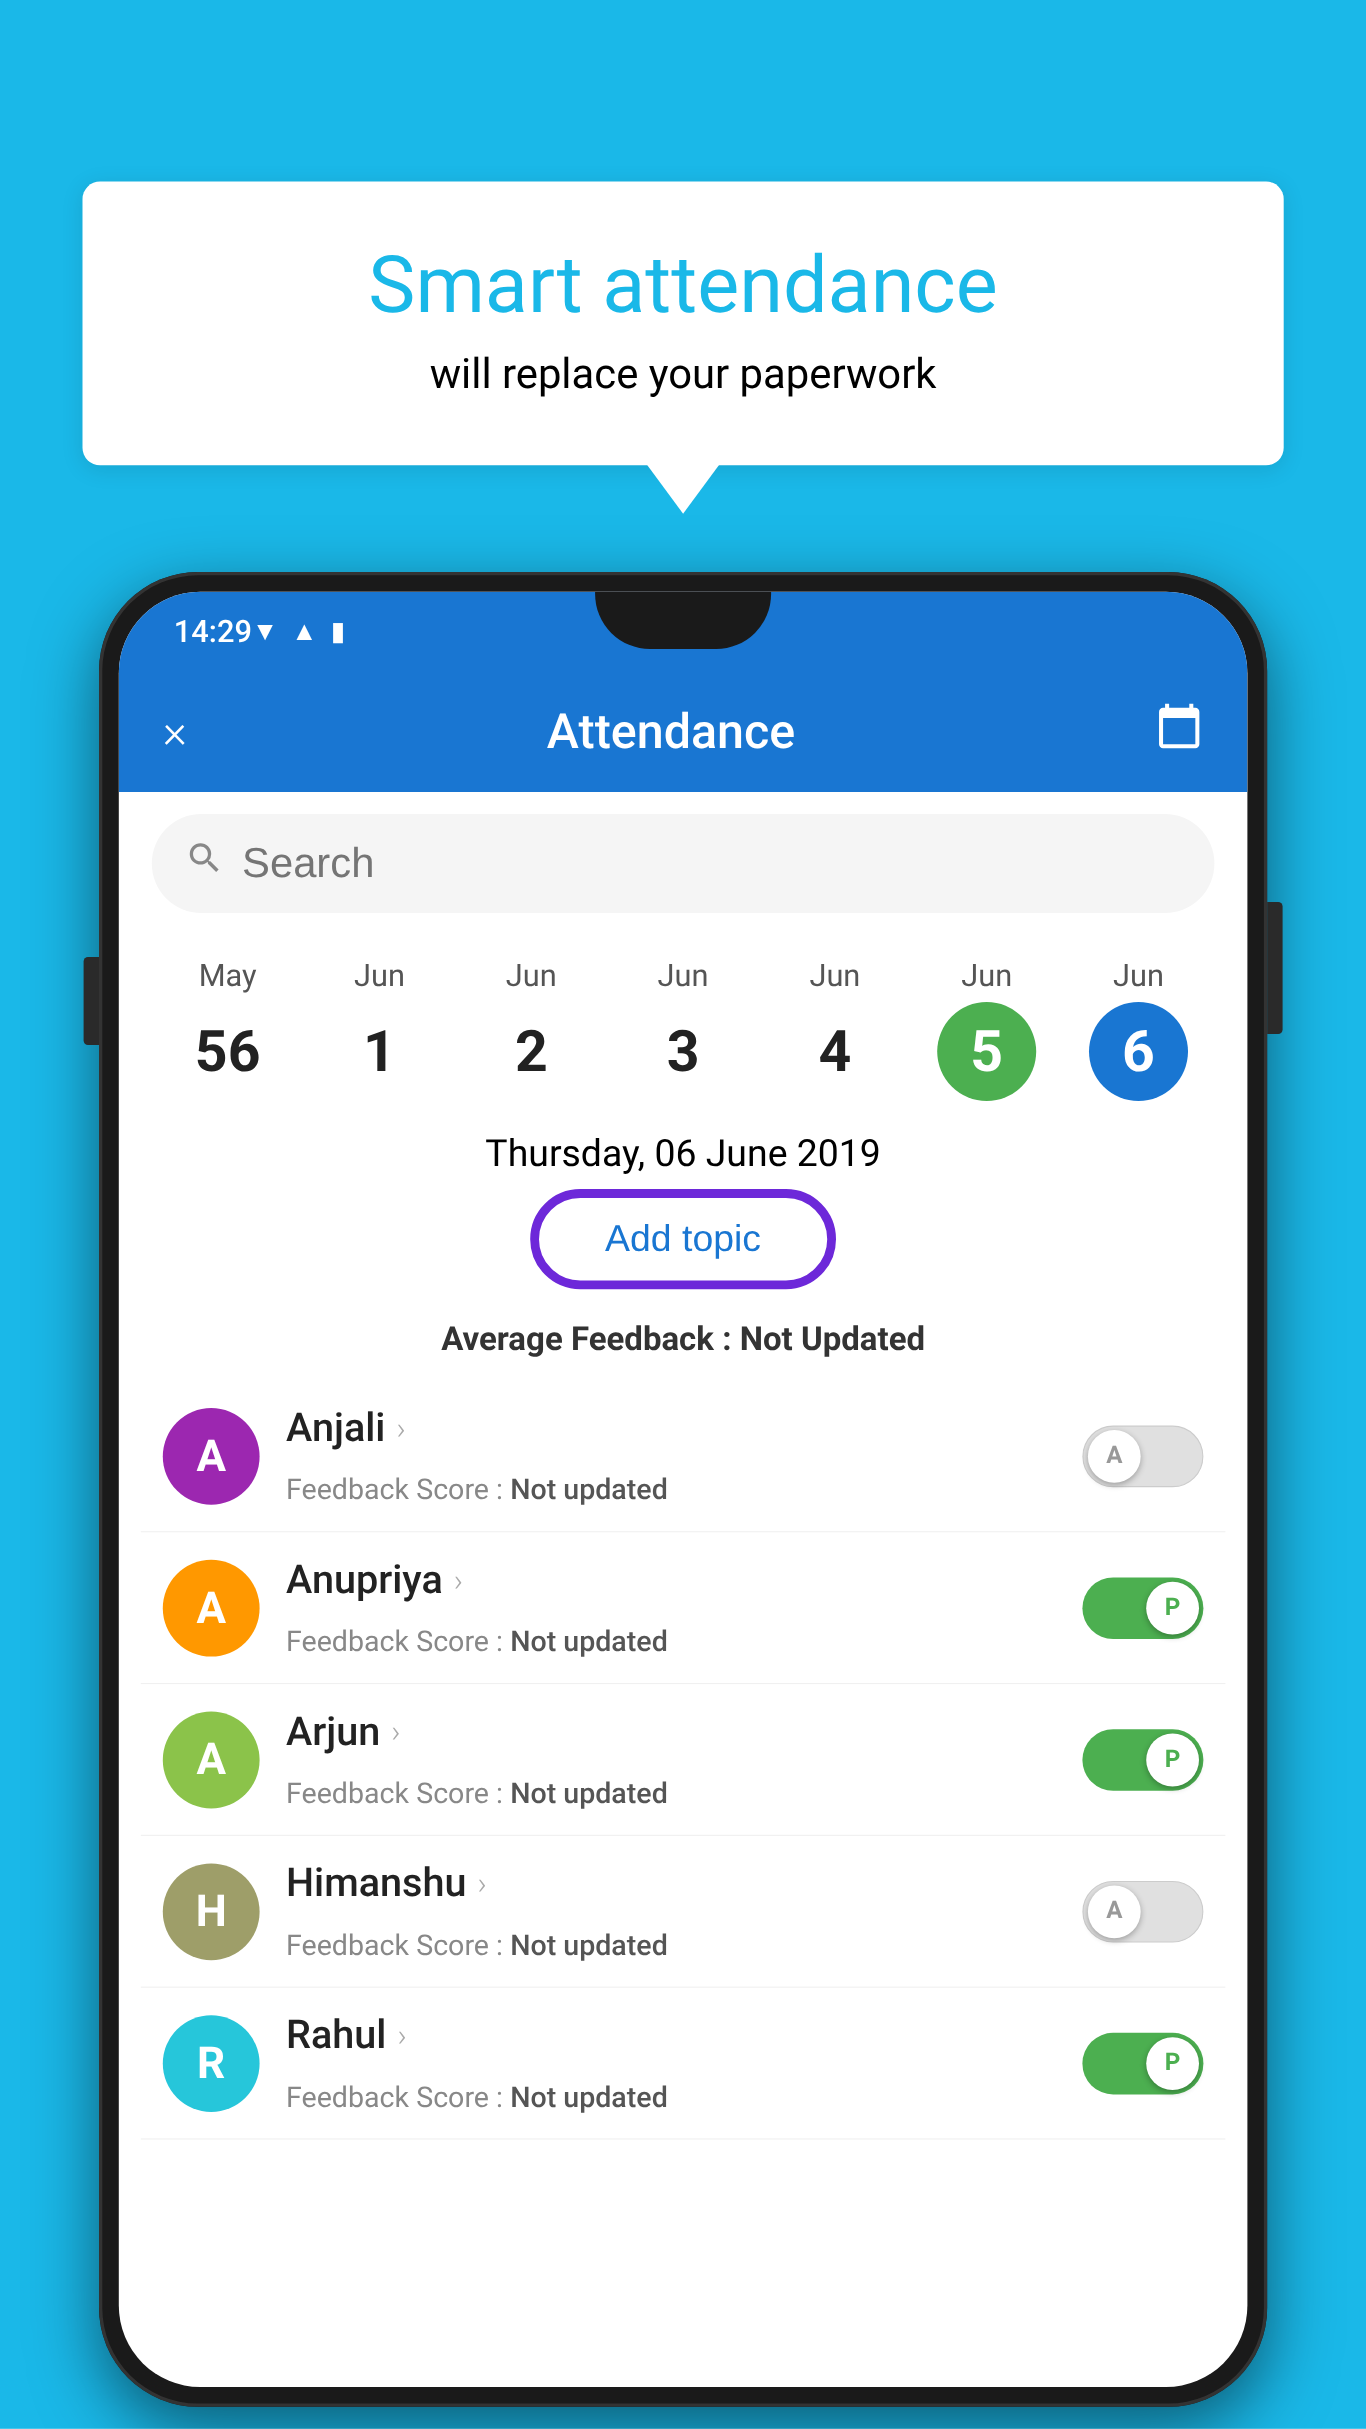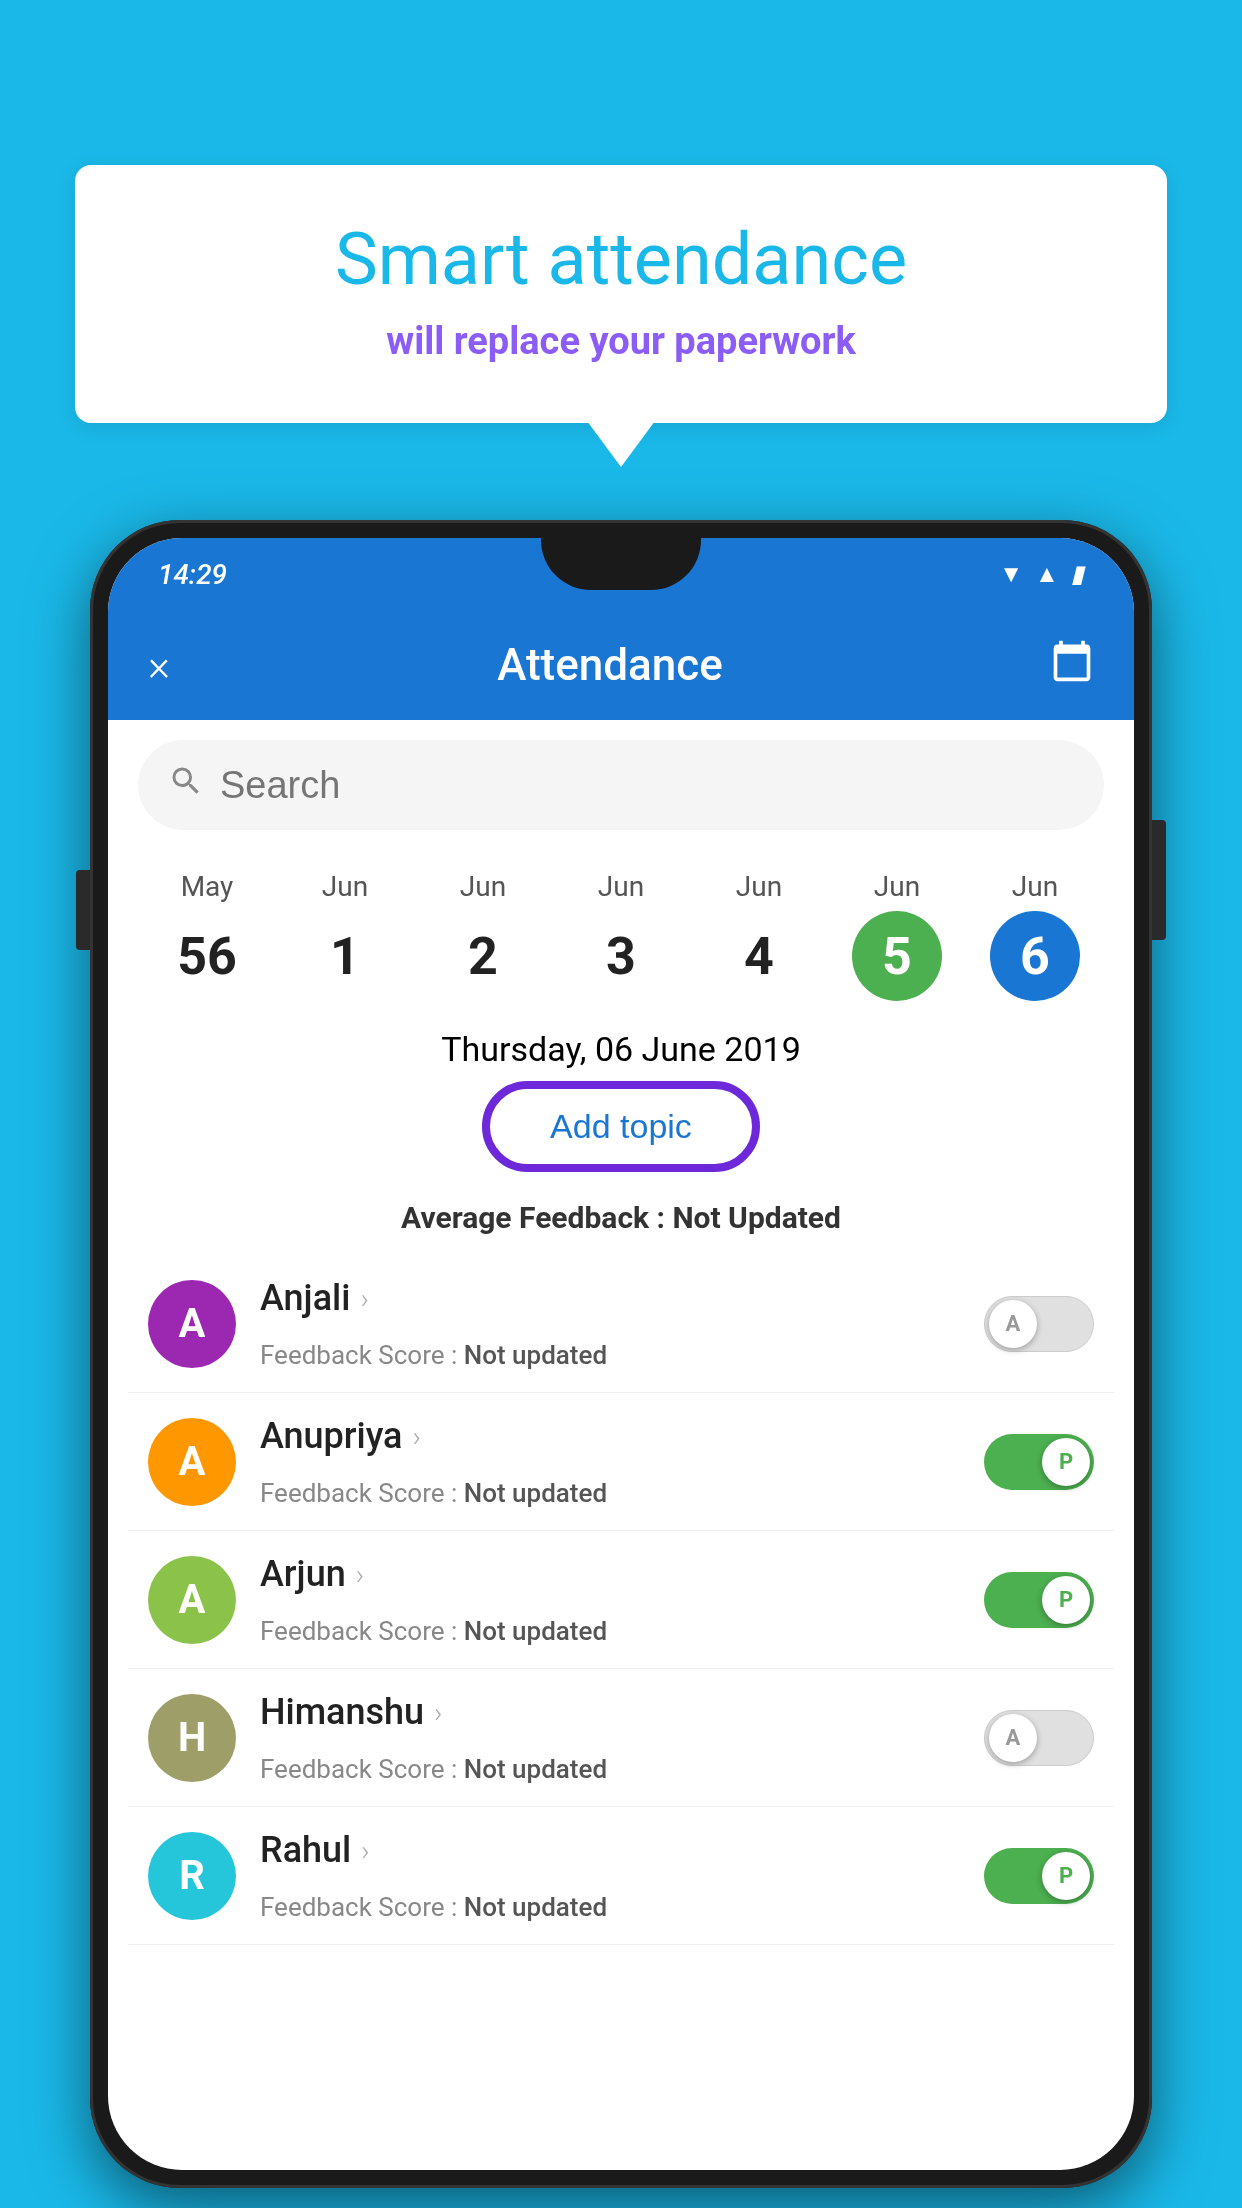--- a/index.html
+++ b/index.html
@@ -39,22 +39,22 @@
       text-align: center;
       font-size: 72px;
       font-weight: 400;
       color: #1ab8e8;
       line-height: 1.1;
       margin-bottom: 20px;
     }
     .bubble-subtitle {
       text-align: center;
       font-size: 38px;
-      color: #8b5cf6;
-      font-weight: 700;
+      color: #000000;
+      font-weight: 400;
     }
 
     
     .phone-container {
       position: absolute;
       top: 520px;
       left: 90px;
       right: 90px;
       bottom: 20px;
     }
@@ -97,24 +97,22 @@
       overflow: hidden;
       position: relative;
     }
 
     
     .status-bar {
       background: #1976d2;
       height: 72px;
       display: flex;
       align-items: center;
-      justify-content: space-between;
       padding: 0 50px;
       position: relative;
-      font-style: italic;
     }
     .status-bar::after {
       content: '';
       position: absolute;
       top: 0;
       left: 50%;
       transform: translateX(-50%);
       width: 160px;
       height: 52px;
       background: #1a1a1a;

